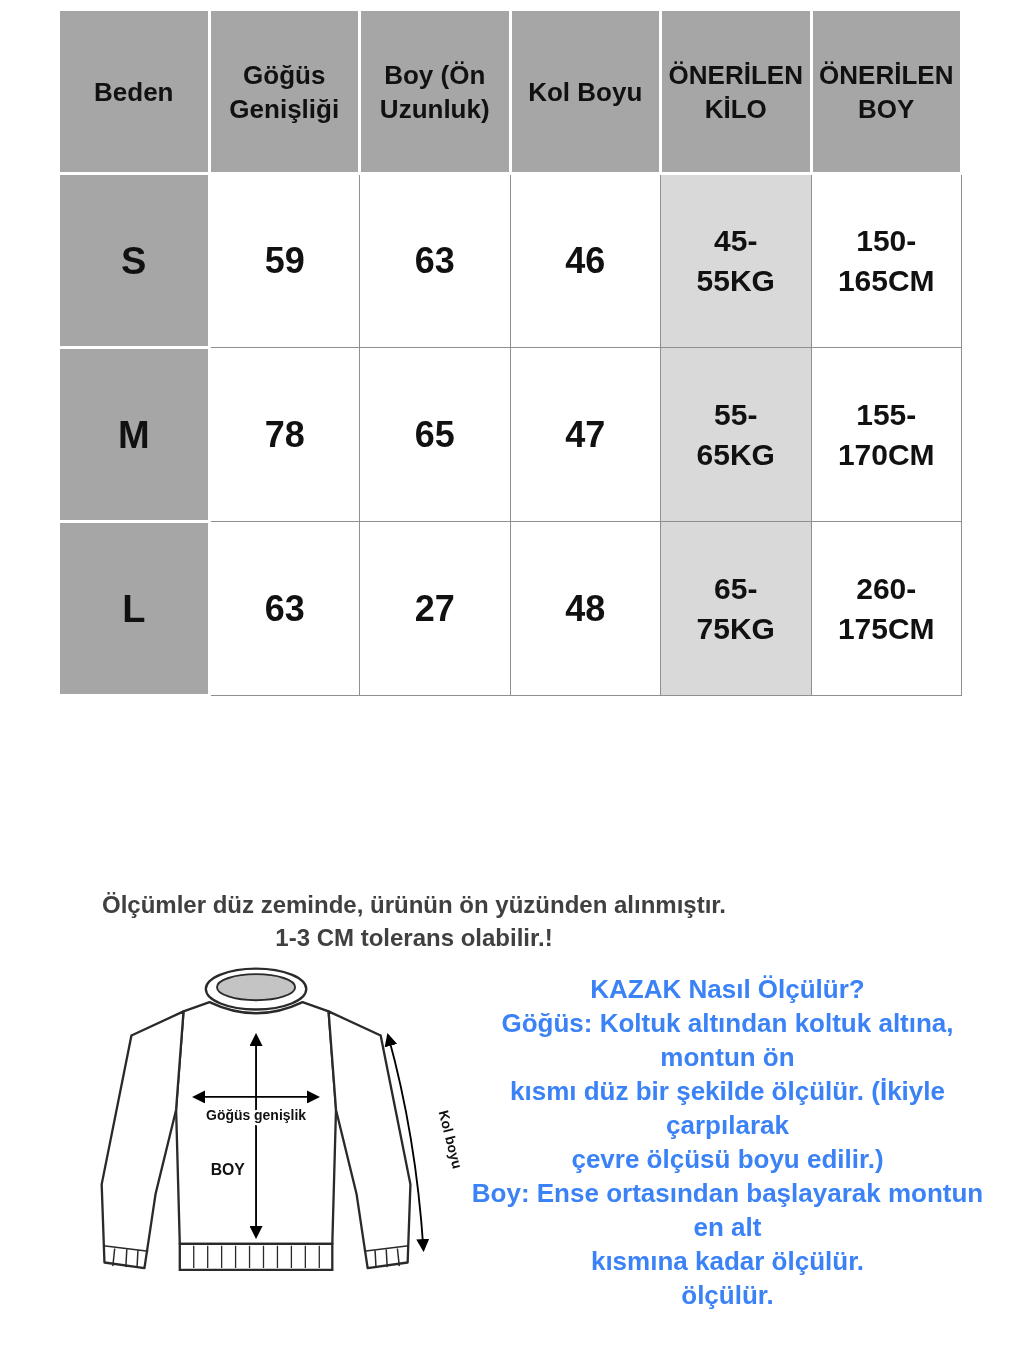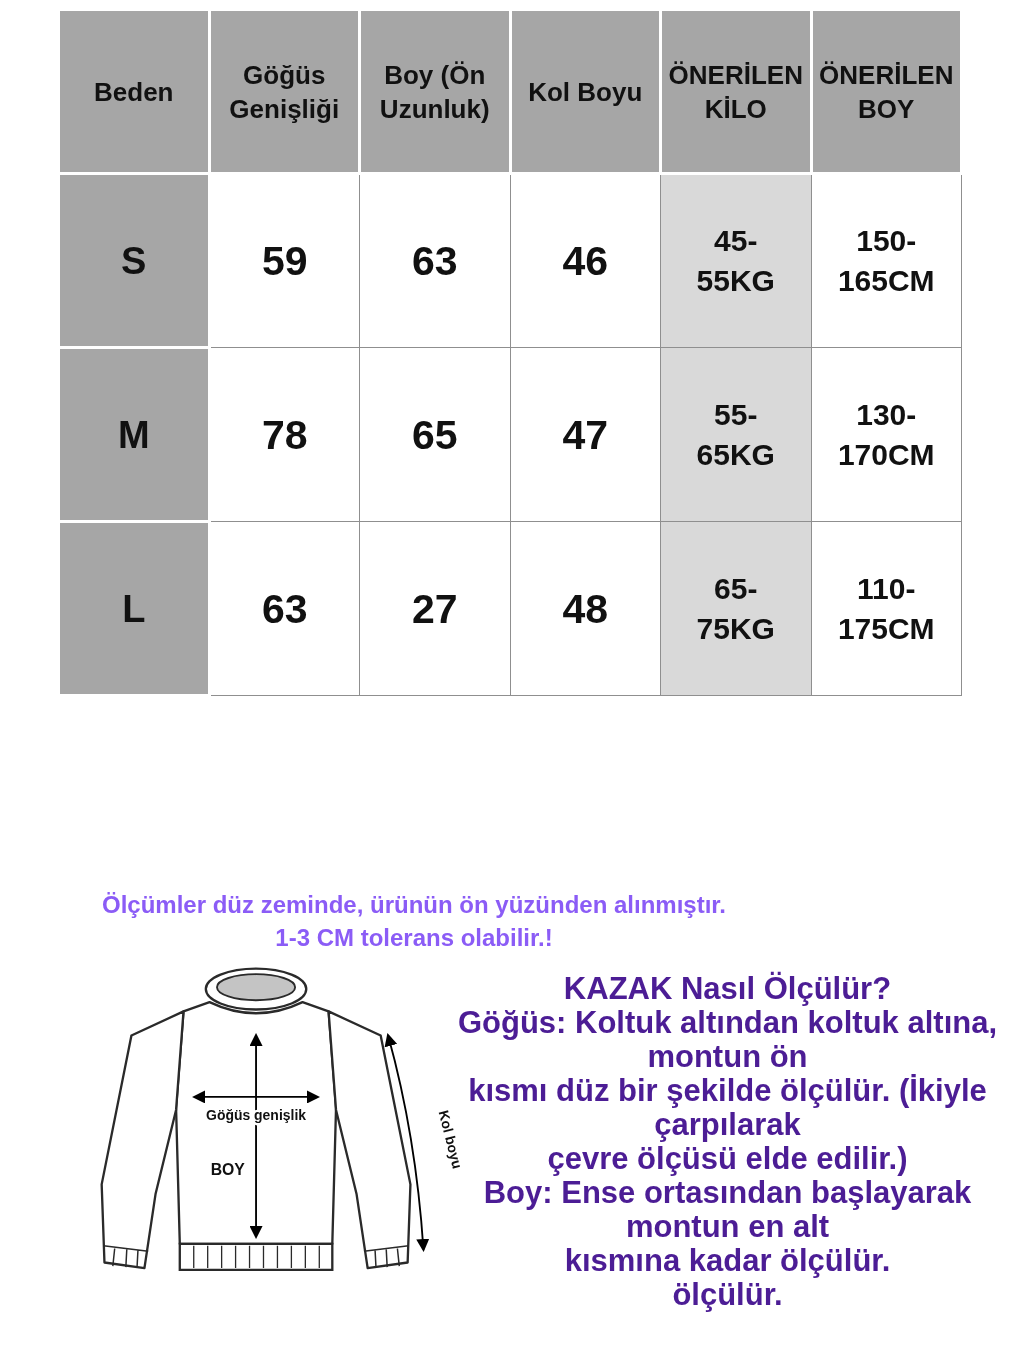--- a/index.html
+++ b/index.html
@@ -12,43 +12,43 @@
   table.size-table { border-collapse:collapse; table-layout:fixed; width:906px; }
   table.size-table th, table.size-table td {
     text-align:center; vertical-align:middle; white-space:pre-line;
     font-weight:bold; color:#111; padding:2px 4px;
   }
   table.size-table th {
     background:#a6a6a6; border:3px solid #ffffff;
     font-size:26px; height:164px; line-height:34px;
   }
   table.size-table td {
-    border:1px solid #8f8f8f; font-size:41px; height:174px; line-height:44px;
+    border:1px solid #8f8f8f; font-size:36px; height:174px; line-height:44px;
   }
   table.size-table td.col-size {
     background:#a6a6a6; border:3px solid #ffffff; font-size:38px;
   }
   table.size-table td:nth-child(5), table.size-table td:nth-child(6) {
     font-size:30px; line-height:40px;
   }
   table.size-table tbody tr:nth-child(-n+3) td:nth-child(5),
   table.size-table tbody tr:nth-child(4) td:nth-child(6) { background:#d9d9d9; }
 
   
   .note { position:absolute; top:888px; left:0; width:828px; text-align:center;
-          color:#8b5cf6; font-weight:bold; font-size:24px; line-height:33px; }
+          color:#404040; font-weight:bold; font-size:24px; line-height:33px; }
 
   
   .diagram { position:absolute; left:70px; top:950px; width:400px; height:372px; }
   .diagram svg { display:block; }
 
   
   .instructions { position:absolute; left:455px; top:972px; width:545px;
-                  text-align:center; color:#4c1d95; font-weight:bold;
-                  font-size:31px; line-height:34px; }
+                  text-align:center; color:#3b82f6; font-weight:bold;
+                  font-size:26px; line-height:34px; }
 </style>
 </head>
 <body>
 
 <div class="page">
 
   <div class="table-wrap">
     <table class="size-table">
       <thead>
         <tr>
@@ -75,31 +75,31 @@
           <td>150-
 165CM</td>
         </tr>
         <tr>
           <td class="col-size">M</td>
           <td>78</td>
           <td>65</td>
           <td>47</td>
           <td>55-
 65KG</td>
-          <td>130-
+          <td>155-
 170CM</td>
         </tr>
         <tr>
           <td class="col-size">L</td>
           <td>63</td>
           <td>27</td>
           <td>48</td>
           <td>65-
 75KG</td>
-          <td>110-
+          <td>260-
 175CM</td>
         </tr>
       </tbody>
     </table>
   </div>
 
   <div class="note">
     <div>Ölçümler düz zeminde, ürünün ön yüzünden alınmıştır.</div>
     <div>1-3 CM tolerans olabilir.!</div>
   </div>
@@ -134,19 +134,19 @@
 
       <path d="M342,92 Q372,200 380,322" fill="none" stroke="#000" stroke-width="2" marker-start="url(#arr)" marker-end="url(#arr)"></path>
       <text x="404" y="205" text-anchor="middle" font-size="15" font-weight="bold" fill="#111" transform="rotate(76 404 205)">Kol boyu</text>
     </svg>
   </div>
 
   <div class="instructions">
     <div>KAZAK Nasıl Ölçülür?</div>
     <div>Göğüs: Koltuk altından koltuk altına, montun ön</div>
     <div>kısmı düz bir şekilde ölçülür. (İkiyle çarpılarak</div>
-    <div>çevre ölçüsü elde edilir.)</div>
+    <div>çevre ölçüsü boyu edilir.)</div>
     <div>Boy: Ense ortasından başlayarak montun en alt</div>
     <div>kısmına kadar ölçülür.</div>
     <div>ölçülür.</div>
   </div>
 
 </div>
 
 </body></html>

